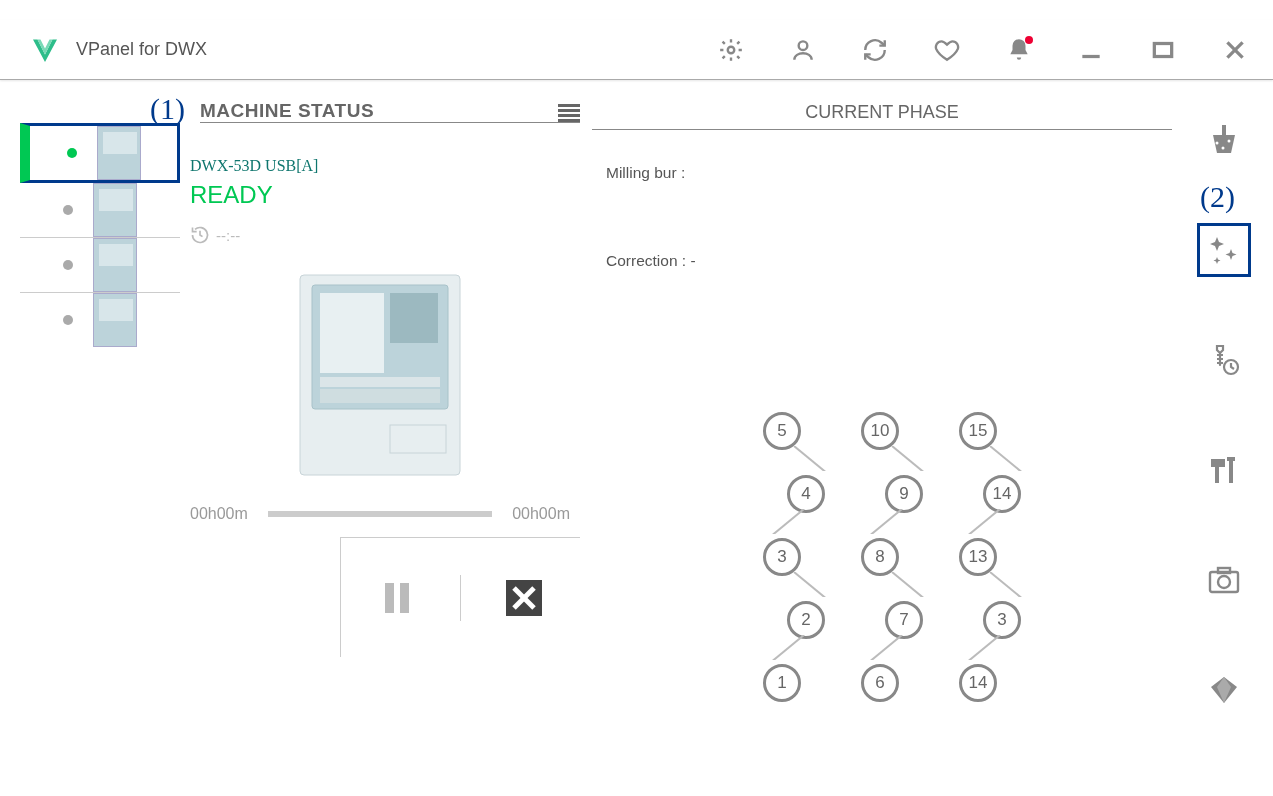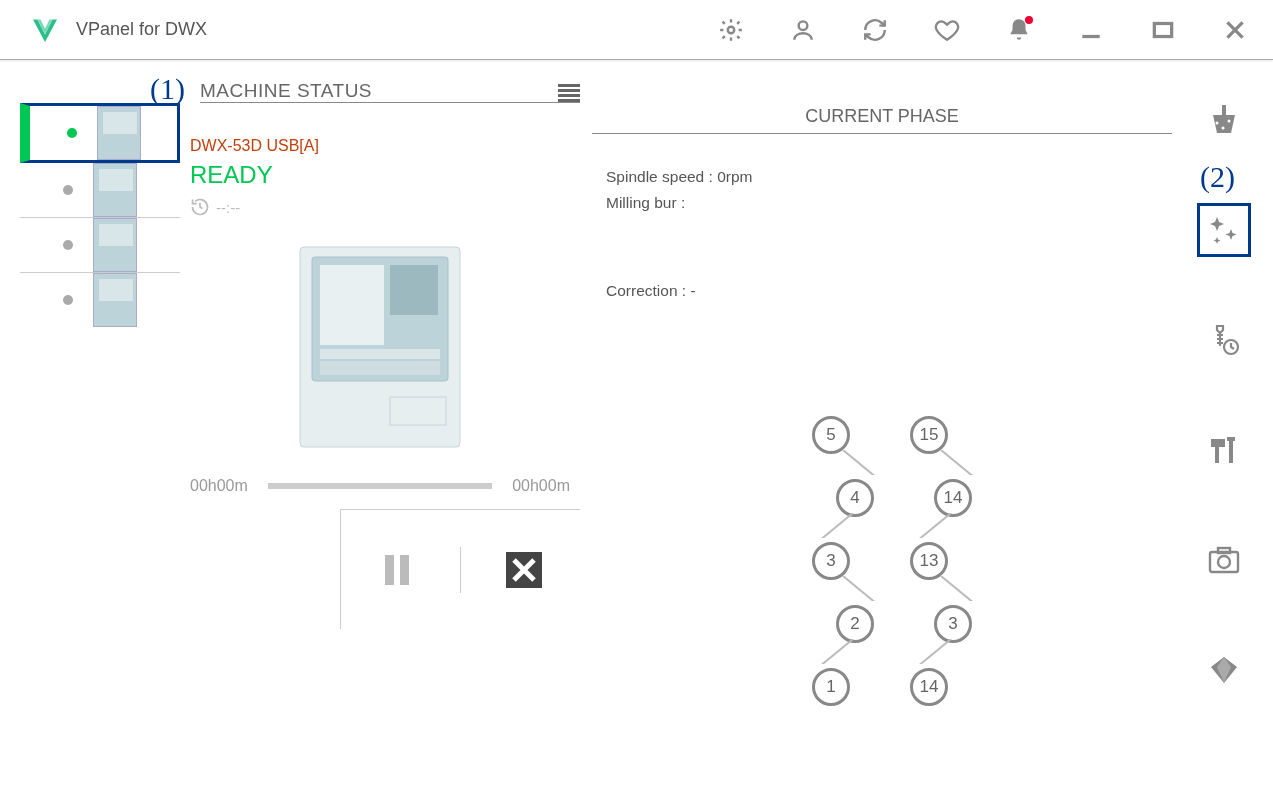--- a/index.html
+++ b/index.html
@@ -13,20 +13,21 @@
   }
   
   .titlebar {
     height: 60px;
     display: flex;
     align-items: center;
     border-bottom: 1px solid #aaa;
     box-shadow: 0 1px 2px rgba(0,0,0,0.1);
     padding: 0 10px 0 30px;
     gap: 16px;
+    margin-top: 20px;
   }
   .logo-v {
     width: 30px; height: 30px;
     flex-shrink: 0;
   }
   .app-title { font-size: 18px; color: #555; flex-shrink:0; }
   .title-spacer { flex: 1; }
   .titlebar-btn {
     width: 56px; height: 40px;
     display:flex; align-items:center; justify-content:center;
@@ -66,21 +67,21 @@
     border-bottom: 1px solid #888;
     padding-bottom: 0px;
     margin-left: 180px;
     position: relative;
   }
   .annotation-1 {
     position:absolute; left:-50px; bottom:-4px;
     font-size: 30px; color:#003a8c; font-family: serif;
   }
   .section-header h2 {
-    font-size: 19px; font-weight: 400; color:#666; letter-spacing:0.5px;
+    font-size: 19px; font-weight: 700; color:#666; letter-spacing:0.5px;
   }
   .hamburger { width:22px; height:18px; display:flex; flex-direction:column; justify-content:space-between; cursor:pointer; }
   .hamburger span { height:3px; background:#666; }
   .machine-thumb {
     width: 160px;
     display:flex; align-items:center; justify-content:center;
     gap: 20px;
     border-bottom: 1px solid #ccc;
     position:relative;
   }
@@ -99,22 +100,22 @@
     position: relative;
   }
   .thumb-img::before {
     content:""; position:absolute; top:5px; left:5px;
     width:34px; height:22px; background:#d8e6ea;
   }
   .machine-detail {
     flex:1; padding: 10px 0 0 10px;
   }
   .machine-detail.first { padding-top: 34px; }
-  .device-name { font-size: 16px; color:#c2410c; margin-bottom:6px; }
-  .ready { font-size: 24px; color:#00c853; font-weight:500; margin-bottom:8px; }
+  .device-name { font-size: 16px; color:#0f766e; margin-bottom:6px;font-family:Liberation Serif, serif; }
+  .ready { font-size: 24px; color:#00c853; font-weight:500; margin-bottom:16px; }
   .time-row { display:flex; align-items:center; gap:6px; color:#bbb; font-size:15px; }
   .time-row svg { width:20px; height:20px; }
 
   .machine-preview {
     display:flex; align-items:center; justify-content:center;
     height: 260px;
   }
   .machine-svg { width: 180px; height: 220px; }
 
   .progress-row {
@@ -131,21 +132,21 @@
     border-left: 1px solid #ccc;
     margin-left: 160px;
     width: calc(100% - 160px);
   }
   .ctrl-divider { width:1px; height:46px; background:#ccc; }
   .pause-btn, .stop-btn { width:46px; height:46px; display:flex; align-items:center; justify-content:center; cursor:pointer; }
   .pause-btn svg, .stop-btn svg { width:40px; height:40px; }
 
   
   .mid-top { display:flex; gap:12px; height: 270px; }
-  .card { flex:1;margin-top:24px; }
+  .card { flex:1; }
   .card-header {
     text-align:center; font-size:18px; color:#666;
     border-bottom:1px solid #888; padding: 2px 0 6px;
   }
   .card-body { padding: 20px 14px; font-size: 15.5px; color:#555; }
   .card-body .line { margin-bottom: 8px; }
   .indent { padding-left: 18px; }
   .spacer-sm { height: 70px; }
 
   .bur-card { flex:1; }
@@ -335,23 +336,20 @@
       </div>
     </div>
   </div>
 
   <div class="mid-panel">
     <div class="mid-top">
       <div class="card">
         <div class="card-header">CURRENT PHASE</div>
         <div class="card-body">
           <div style="height:14px"></div>
-          <div class="line">
-            <span>Spindle speed : </span><span>0rpm</span>
-          </div>
           <div>Milling bur :</div>
           <div class="spacer-sm"></div>
           <div>
             <span>Correction : </span><span>-</span>
           </div>
         </div>
       </div>
     </div>
 
     <div class="card bur-card">
@@ -375,20 +373,47 @@
                 <line x1="6" y1="0" x2="40" y2="28" stroke="#bbb" stroke-width="2"></line>
               </svg>
             </div>
             <div class="bur-node" style="transform: translateX(22px);">2</div>
             <div class="zig">
               <svg width="46" height="25" style="left:-20px;top:-4px">
                 <line x1="40" y1="0" x2="6" y2="28" stroke="#bbb" stroke-width="2"></line>
               </svg>
             </div>
             <div class="bur-node" style="transform: translateX(-2px);">1</div>
+          </div>
+          <div class="bur-col">
+            <div class="bur-node" style="transform: translateX(-2px);">10</div>
+            <div class="zig">
+              <svg width="46" height="25" style="left:4px;top:-4px">
+                <line x1="6" y1="0" x2="40" y2="28" stroke="#bbb" stroke-width="2"></line>
+              </svg>
+            </div>
+            <div class="bur-node" style="transform: translateX(22px);">9</div>
+            <div class="zig">
+              <svg width="46" height="25" style="left:-20px;top:-4px">
+                <line x1="40" y1="0" x2="6" y2="28" stroke="#bbb" stroke-width="2"></line>
+              </svg>
+            </div>
+            <div class="bur-node" style="transform: translateX(-2px);">8</div>
+            <div class="zig">
+              <svg width="46" height="25" style="left:4px;top:-4px">
+                <line x1="6" y1="0" x2="40" y2="28" stroke="#bbb" stroke-width="2"></line>
+              </svg>
+            </div>
+            <div class="bur-node" style="transform: translateX(22px);">7</div>
+            <div class="zig">
+              <svg width="46" height="25" style="left:-20px;top:-4px">
+                <line x1="40" y1="0" x2="6" y2="28" stroke="#bbb" stroke-width="2"></line>
+              </svg>
+            </div>
+            <div class="bur-node" style="transform: translateX(-2px);">6</div>
           </div>
           <div class="bur-col">
             <div class="bur-node" style="transform: translateX(-2px);">15</div>
             <div class="zig">
               <svg width="46" height="25" style="left:4px;top:-4px">
                 <line x1="6" y1="0" x2="40" y2="28" stroke="#bbb" stroke-width="2"></line>
               </svg>
             </div>
             <div class="bur-node" style="transform: translateX(22px);">14</div>
             <div class="zig">

